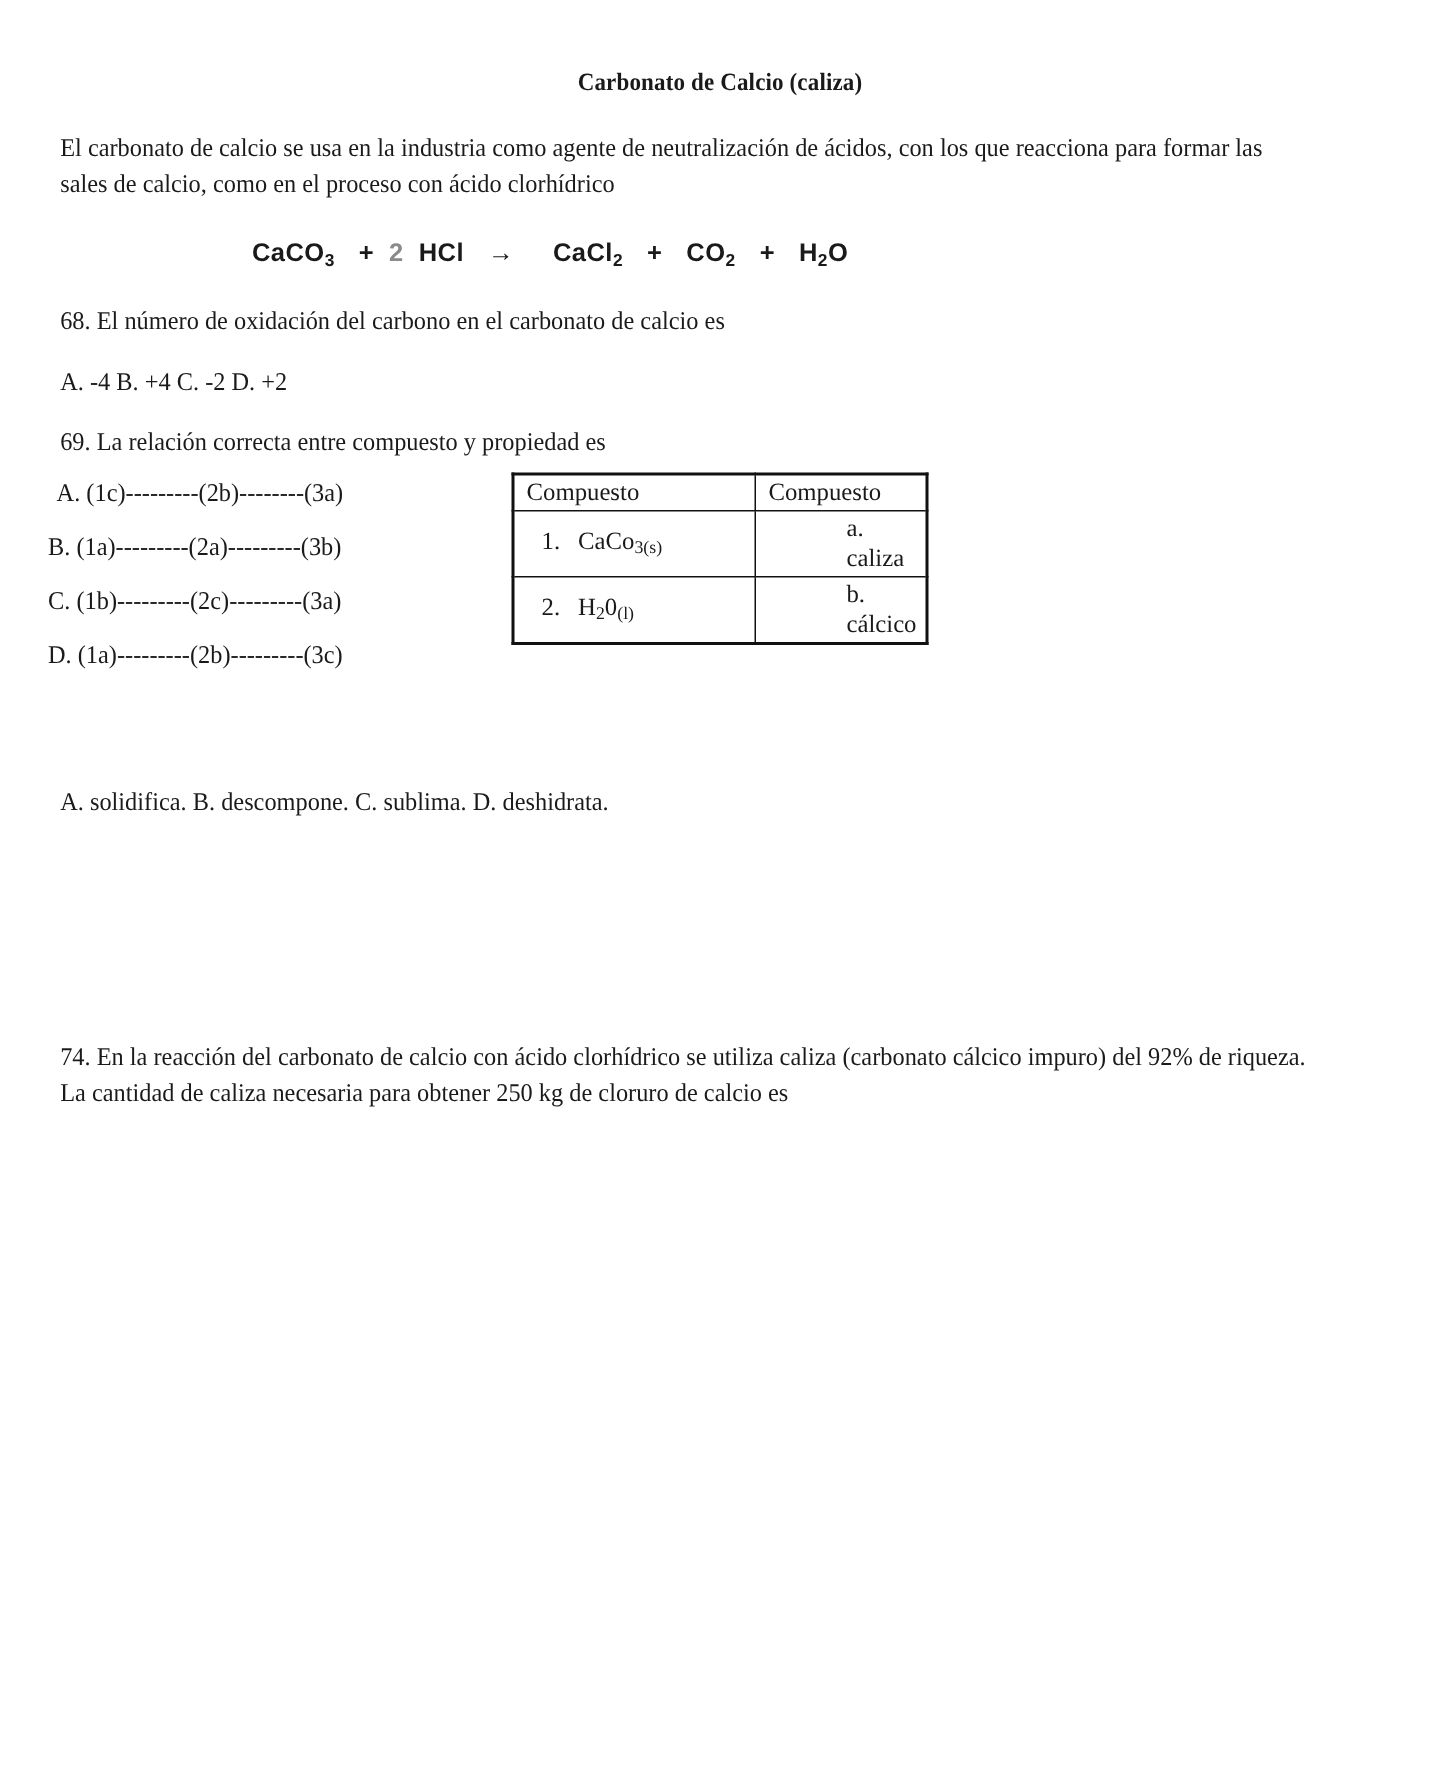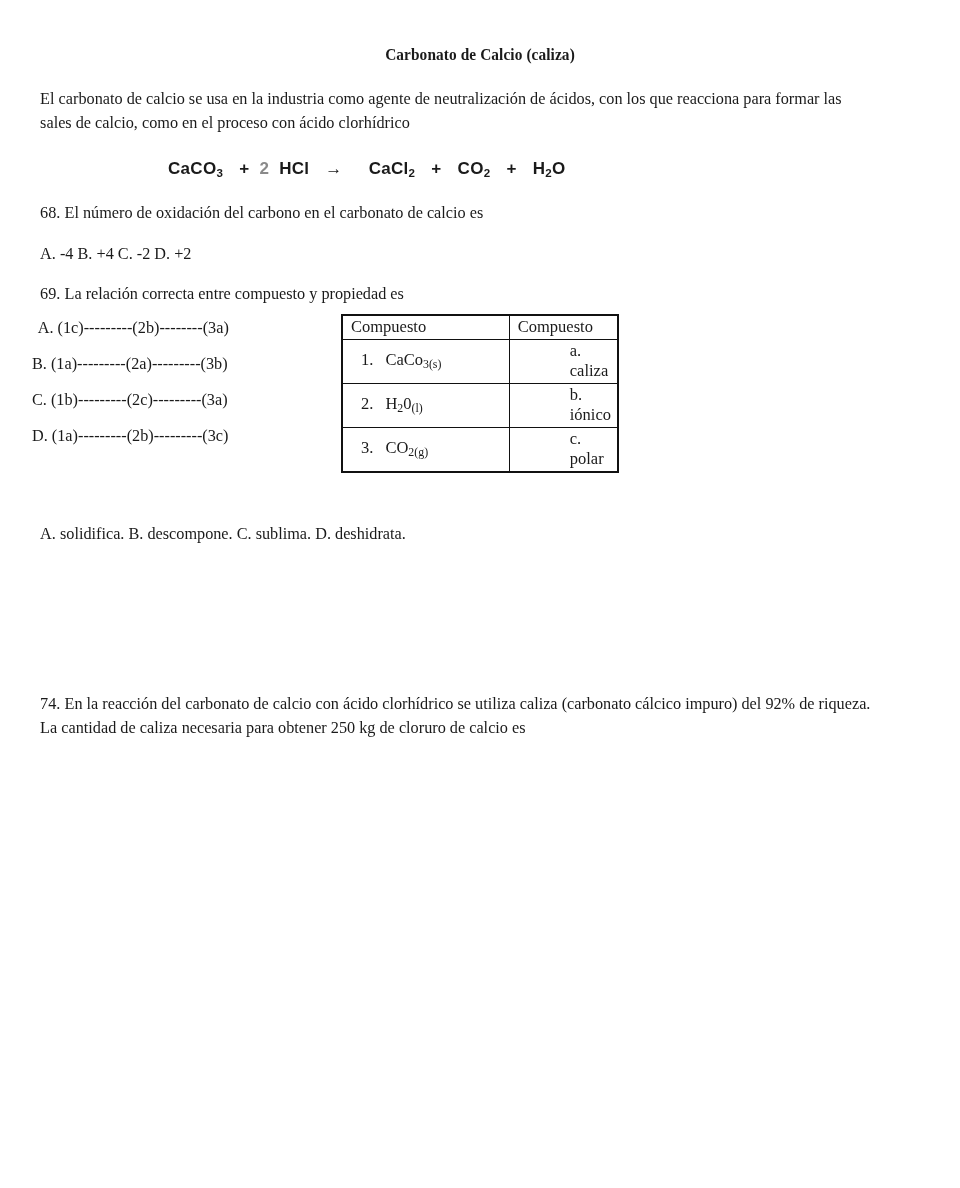--- a/index.html
+++ b/index.html
@@ -210,29 +210,21 @@
           </td>
           <td class="cell-r">
             <span>a.</span><span class="lbl-sp"></span><span>caliza</span>
           </td>
         </tr>
         <tr>
           <td class="cell col1">
             <span>2.</span><span class="lbl-sp"></span><span>H</span><sub>2</sub><span>0</span><sub>(l)</sub>
           </td>
           <td class="cell-r">
-            <span>b.</span><span class="lbl-sp"></span><span>iónico</span>
-          </td>
-        </tr>
-        <tr>
-          <td class="cell col1">
-            <span>3.</span><span class="lbl-sp"></span><span>CO</span><sub>2(g)</sub>
-          </td>
-          <td class="cell-r">
-            <span>c.</span><span class="lbl-sp"></span><span>polar</span>
+            <span>b.</span><span class="lbl-sp"></span><span>cálcico</span>
           </td>
         </tr>
       </tbody>
     </table>
   </div>
 
   <div class="gap-e"></div>
 
   <p class="q"><span></span><span class="blank-fill"></span><span></span></p>
   <div class="gap-b"></div>

